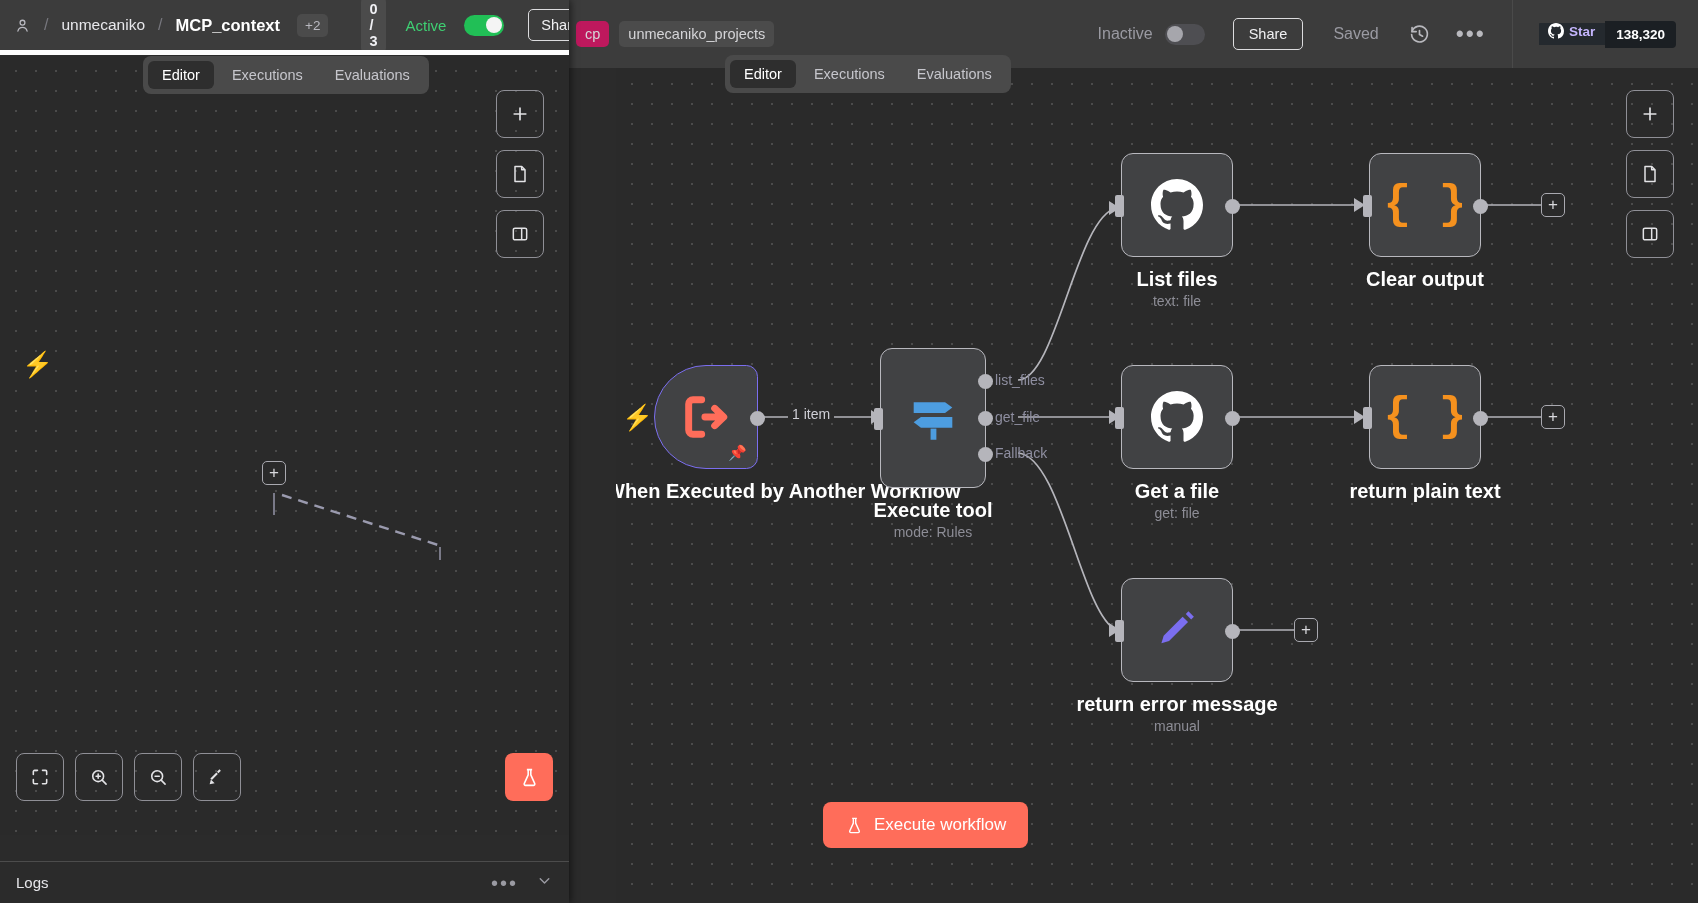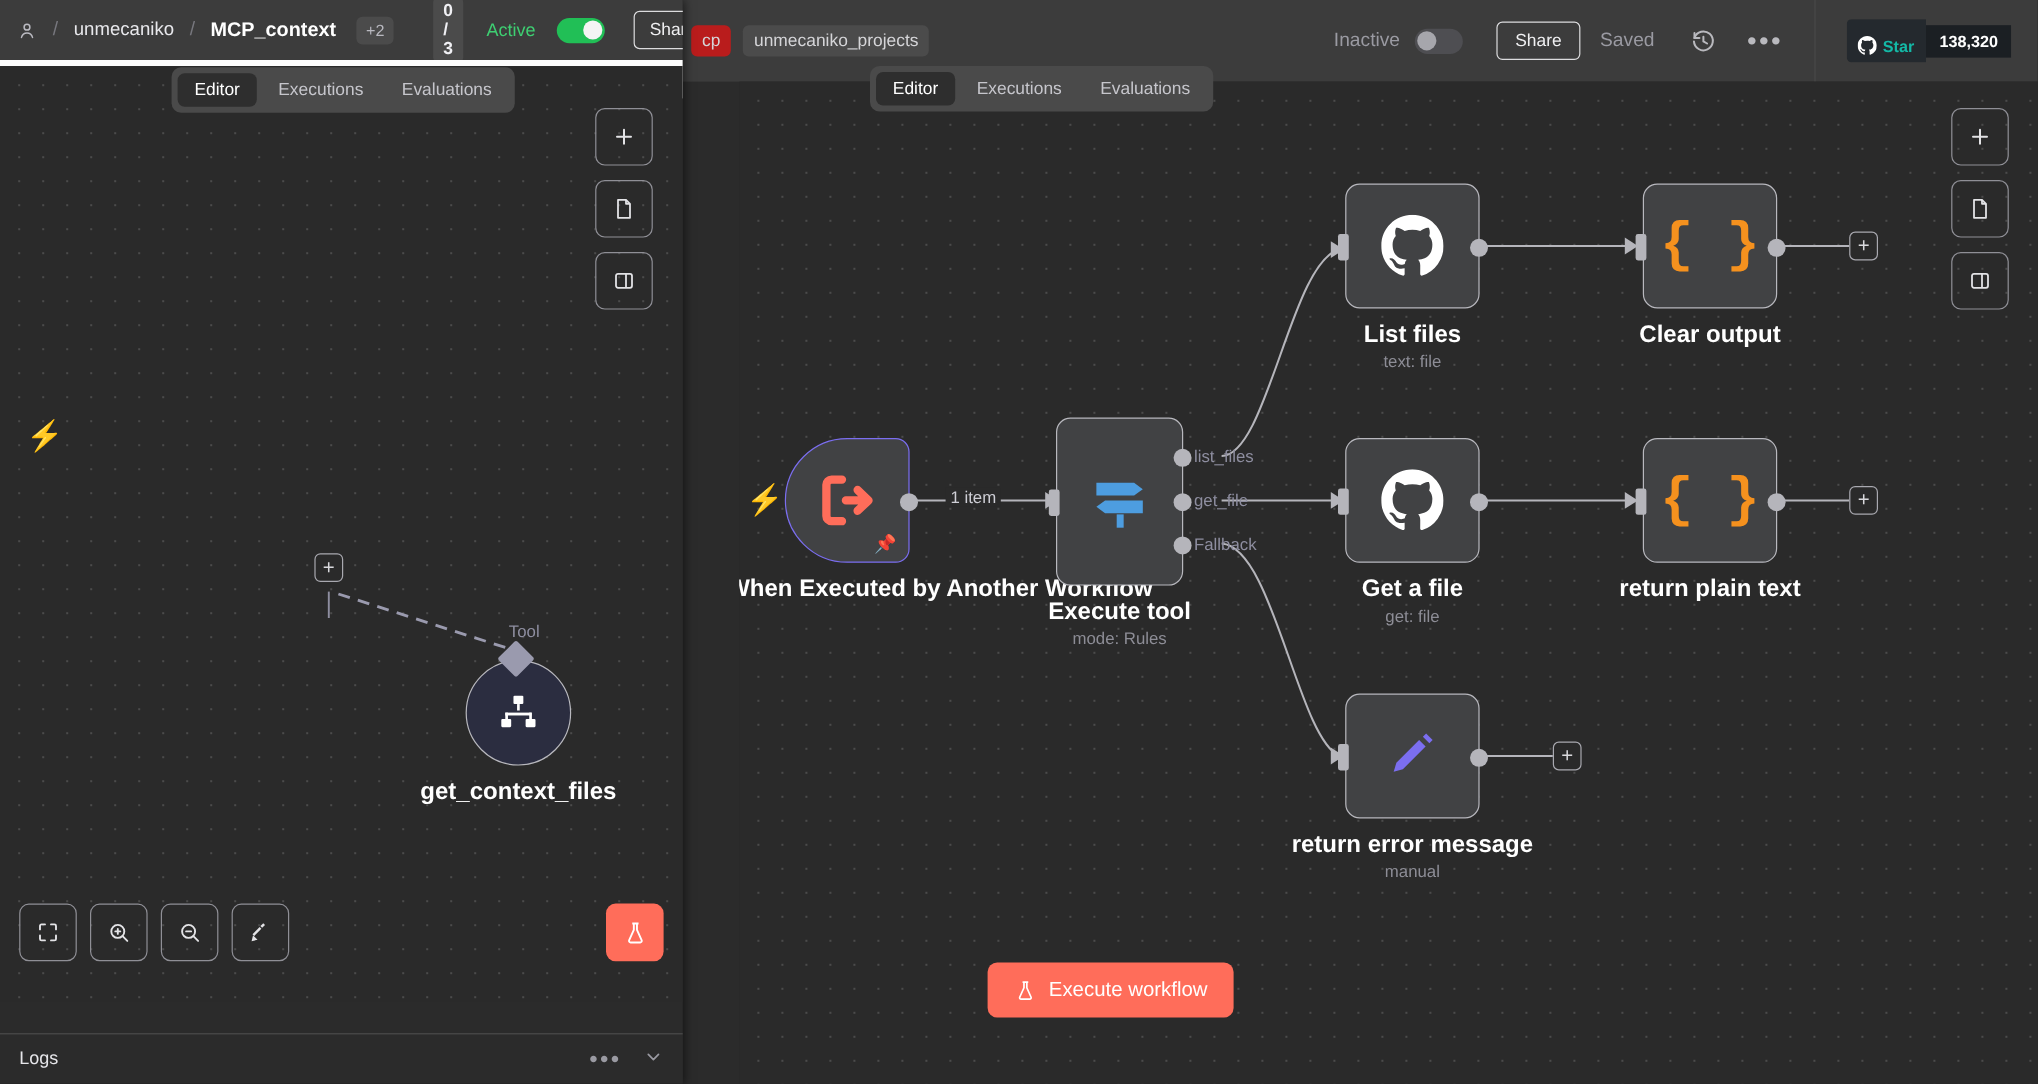--- a/index.html
+++ b/index.html
@@ -47,21 +47,21 @@
   .hdr-toggle.on { background: #21bf56; }
   .hdr-toggle.on .knob { left: auto; right: 2.5px; background: #f4f4f4; }
   .btn-outline {
     border: 1px solid #dcdcde; color: #f0f0f2; background: transparent;
     border-radius: 5px; padding: 7px 15px; font-size: 14.5px; cursor: pointer;
     font-family: inherit;
   }
   .icon-btn { color: #b9b9be; cursor: pointer; display:flex; align-items:center; }
   .gh-badge { display: flex; align-items: center; border-radius: 4px; overflow: hidden; font-size: 13.5px; }
   .gh-badge .left {
-    background: #24292e; color: #14b8a6; padding: 14px 10px 6px 9px;
+    background: #24292e; color: #c4b5fd; padding: 0 10px 6px 9px;
     display: flex; align-items: center; gap: 5px; font-weight: bold; justify-content: space-between;
   }
   .gh-badge .right { background: #1b1f23; color: #fff; padding: 6px 11px; font-weight: bold; }
   .hdr-divider { width: 1px; height: 68px; background: #4a4a4a; }
 
   
   .tabs {
     position: absolute; display: flex; align-items: center; gap: 4px;
     background: #4a4a4a; border-radius: 8px; padding: 5px;
     z-index: 30;
@@ -168,29 +168,29 @@
 </style>
 </head>
 <body>
 
 <div class="app">
 
   <div id="base-window">
 
     <div id="base-header">
       <div style="width:576px"></div>
-      <div class="hdr-chip" style="background:#b91c1c">cp</div>
+      <div class="hdr-chip" style="background:#be185d">cp</div>
       <div class="hdr-chip" style="margin-left:10px">unmecaniko_projects</div>
       <div style="flex:1"></div>
       <div class="hdr-muted">Inactive</div>
       <div class="hdr-toggle" style="margin-left:12px">
         <div class="knob"></div>
       </div>
       <button class="btn-outline" style="margin-left:28px">Share</button>
-      <div class="hdr-muted" style="margin-left:16px">Saved</div>
+      <div class="hdr-muted" style="margin-left:30px">Saved</div>
       <div class="icon-btn" style="margin-left:30px">
         <svg width="21" height="21" viewBox="0 0 24 24" fill="none" stroke="#b9b9be" stroke-width="1.9" stroke-linecap="round">
           <path d="M3.5 8.5 A9 9 0 1 1 3 12"></path>
             <polyline points="3.5,4 3.5,8.8 8.2,8.8"></polyline>
             <polyline points="12,7.5 12,12 15.5,14"></polyline>
         </svg>
       </div>
       <div class="icon-btn" style="margin-left:26px;font-size:23px;letter-spacing:2px;line-height:10px">•••</div>
       <div class="hdr-divider" style="margin-left:26px"></div>
       <div class="gh-badge" style="margin-left:26px;margin-right:22px">
@@ -398,36 +398,20 @@
         <line x1="274" y1="438" x2="274" y2="460" stroke="#8e8ea0" stroke-width="1.6"></line>
 
         <path d="M282,440 L438,490" stroke="#9a9aae" stroke-width="2.4" stroke-dasharray="10 7" fill="none"></path>
         <line x1="440" y1="492" x2="440" y2="505" stroke="#8e8ea0" stroke-width="1.6"></line>
       </svg>
 
       <div class="bolt" style="left:22px;top:297px">⚡</div>
 
       <div class="plus-stub" style="left:262px;top:406px">+</div>
 
-      <div class="node" style="left:388px;top:495px">
-        <div style="position:absolute;left:31px;top:-12px;width:22px;height:22px;background:#9a9aae;transform:rotate(45deg);border-radius:2px"></div>
-        <div class="port-label" style="left:36px;top:-32px">Tool</div>
-        <div style="width:88px;height:88px;border-radius:50%;background:#2b2d40;border:1.5px solid #b8b8be;display:flex;align-items:center;justify-content:center">
-          <svg width="38" height="38" viewBox="0 0 24 24" fill="#fff">
-            <rect x="9.4" y="3" width="5.2" height="4.4" rx="0.6"></rect>
-            <rect x="3" y="15.2" width="5.2" height="4.4" rx="0.6"></rect>
-            <rect x="15.8" y="15.2" width="5.2" height="4.4" rx="0.6"></rect>
-            <rect x="11.3" y="7.4" width="1.4" height="3.4"></rect>
-            <rect x="5.1" y="11.9" width="13.8" height="1.5"></rect>
-            <rect x="5.1" y="11.9" width="1.4" height="3.4"></rect>
-            <rect x="17.7" y="11.9" width="1.4" height="3.4"></rect>
-          </svg>
-        </div>
-        <div class="node-label" style="top:98px;left:44px">get_context_files</div>
-      </div>
     </div>
 
     <div class="ctrl-col" style="left:496px;top:90px">
       <div class="ctrl-btn">
         <svg width="20" height="20" viewBox="0 0 24 24" stroke="#e3e3e6" stroke-width="2" stroke-linecap="round">
             <path d="M12 5v14M5 12h14"></path>
           </svg>
       </div>
       <div class="ctrl-btn">
         <svg width="20" height="20" viewBox="0 0 24 24" fill="none" stroke="#e3e3e6" stroke-width="1.8" stroke-linejoin="round">

